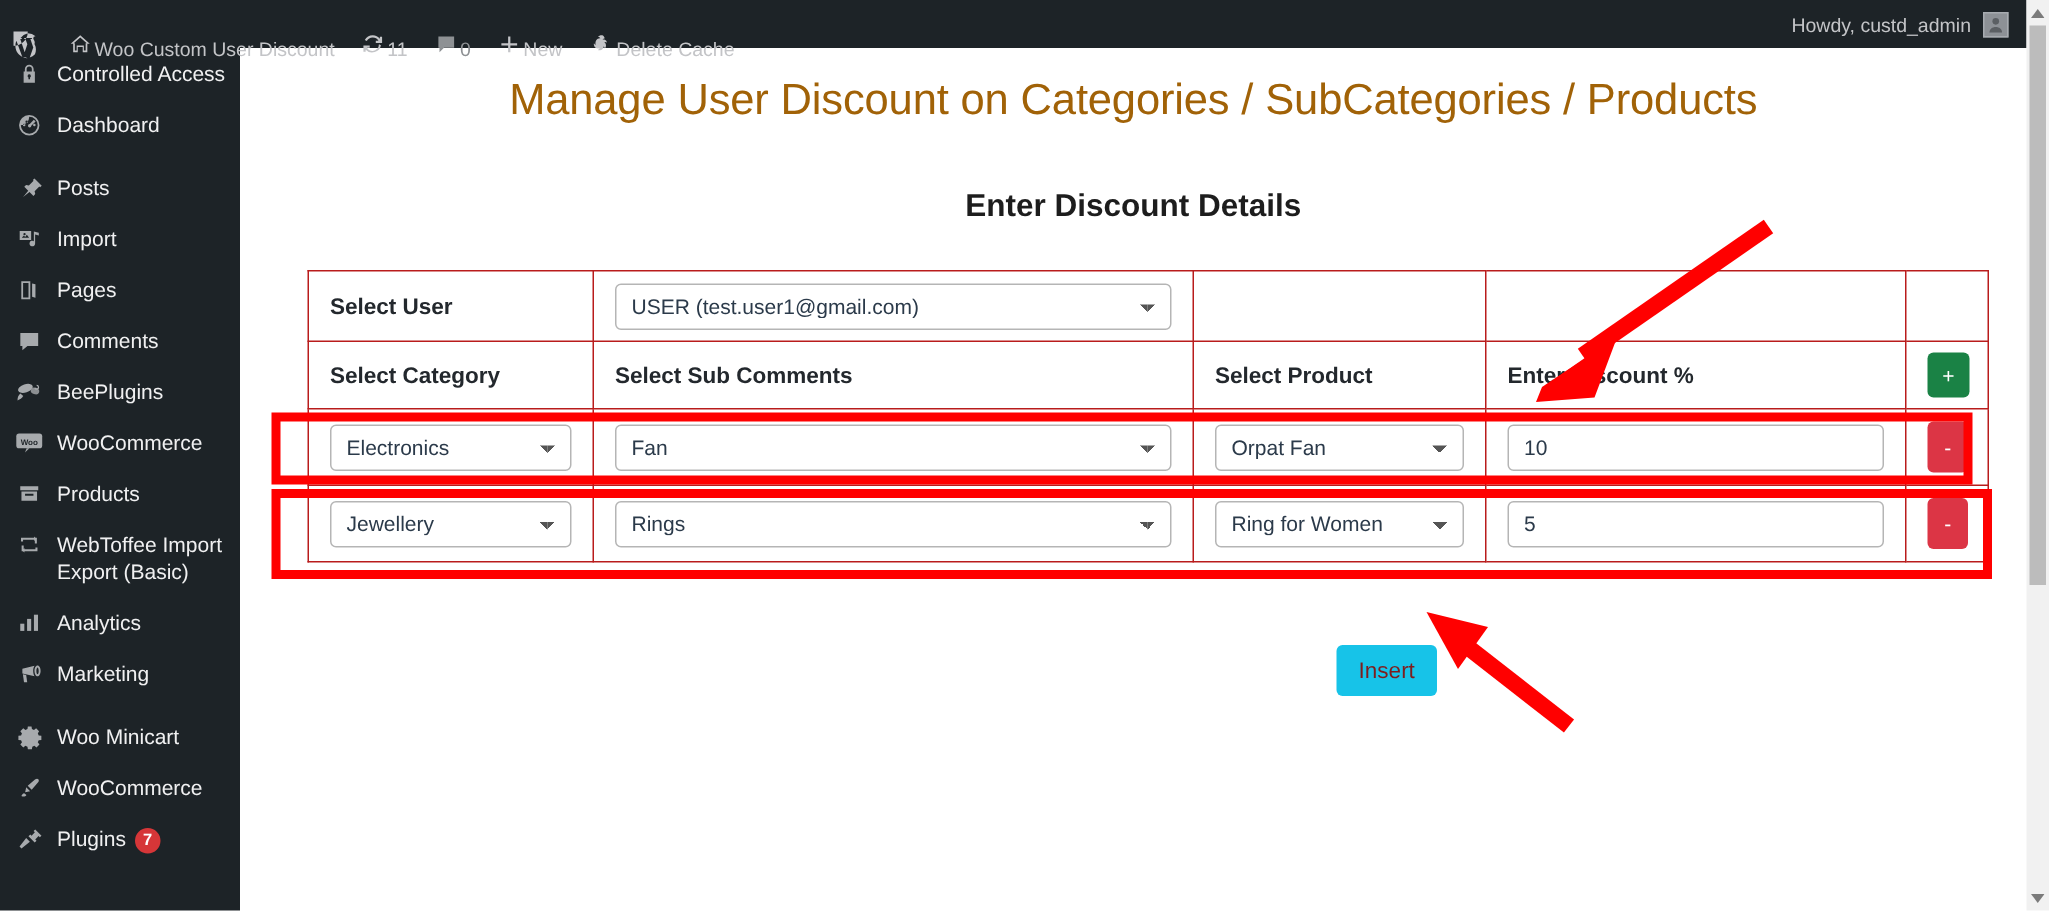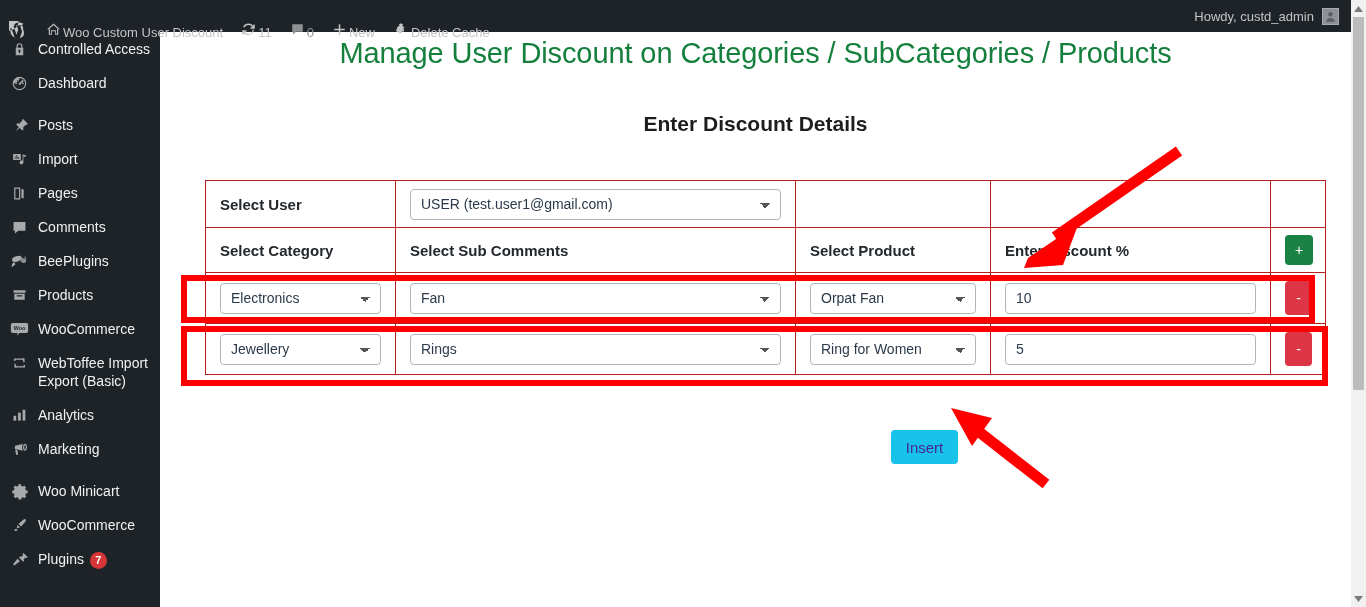--- a/index.html
+++ b/index.html
@@ -67,22 +67,22 @@
   
   #content {
     position: absolute; top: 32px; left: 160px;
     width: 1191px; height: 575px;
     background: #fff;
     overflow: hidden;
   }
   h1.page-title {
     text-align: center;
     font-size: 29px; font-weight: normal;
-    color: #15803d;
-    padding-top: 5px;
+    color: #a16207;
+    padding-top: 19px;
     letter-spacing: -0.1px;
   }
   h2.sub-title {
     text-align: center;
     font-size: 21px; font-weight: bold;
     color: #1d1d1d;
     margin-top: 42px;
   }
 
   
@@ -149,21 +149,21 @@
     display: inline-flex; align-items: center; justify-content: center;
   }
   .btn-add  { background: #1a8245; }
   .btn-del  { background: #dc3545; width: 27px; height: 34px; }
 
   #insert-btn {
     position: absolute; left: 731px; top: 398px;
     width: 67px; height: 34px;
     background: #17c3e8;
     border: none; border-radius: 4px;
-    color: #4c1d95; font-size: 15px;
+    color: #7f1d1d; font-size: 15px;
     font-family: "Liberation Sans", sans-serif;
     cursor: pointer;
   }
 
   
   #overlay {
     position: absolute; top: 0; left: 0;
     width: 1366px; height: 607px;
     pointer-events: none; z-index: 50;
   }
@@ -314,36 +314,36 @@
         <ellipse cx="15.5" cy="9" rx="3.4" ry="2.6" transform="rotate(20 15.5 9)" fill="#8b8e91"></ellipse>
         <path d="M4 11c-1.5 1.4-2.3 3.3-2.2 5.4 1.9-.6 3.5-1.8 4.5-3.4L4 11z"></path>
         <path d="M16.8 4.6a1.5 1.5 0 11-1.4 2.1" stroke="#a7aaad" stroke-width="1" fill="none"></path>
       </svg>
     </span>
     <span class="mi-label">BeePlugins</span>
   </div>
 
   <div class="menu-item">
     <span class="mi-icon">
-      <svg width="17" height="16" viewBox="0 0 20 20" fill="#a7aaad">
-        <path d="M2.5 4h15v3.2h-15V4zm1 4.4h13v7.6h-13V8.4zm3 1.8v1.6h7v-1.6h-7z"></path>
-      </svg>
-    </span>
-    <span class="mi-label">Products</span>
-  </div>
-
-  <div class="menu-item">
-    <span class="mi-icon">
       <svg width="19" height="16" viewBox="0 0 22 18">
         <rect x="1" y="2" width="20" height="11.5" rx="2.2" fill="#a7aaad"></rect>
         <path d="M9 13.5l-1.3 3.2 3.4-3.2z" fill="#a7aaad"></path>
         <text x="11" y="10.6" font-family="Liberation Sans, sans-serif" font-size="6.2" font-weight="bold" fill="#1d2327" text-anchor="middle">Woo</text>
       </svg>
     </span>
     <span class="mi-label">WooCommerce</span>
+  </div>
+
+  <div class="menu-item">
+    <span class="mi-icon">
+      <svg width="17" height="16" viewBox="0 0 20 20" fill="#a7aaad">
+        <path d="M2.5 4h15v3.2h-15V4zm1 4.4h13v7.6h-13V8.4zm3 1.8v1.6h7v-1.6h-7z"></path>
+      </svg>
+    </span>
+    <span class="mi-label">Products</span>
   </div>
 
   <div class="menu-item">
     <span class="mi-icon">
       <svg width="17" height="16" viewBox="0 0 20 20" fill="none" stroke="#a7aaad" stroke-width="1.7">
         <path d="M4 7.5V5.2h11.5v4"></path>
         <path d="M16 12.5v2.3H4.5v-4"></path>
         <path d="M14 3.3l2 1.9-2 1.9" fill="#a7aaad" stroke="none"></path>
         <path d="M6 16.7l-2-1.9 2-1.9" fill="#a7aaad" stroke="none"></path>
       </svg>

